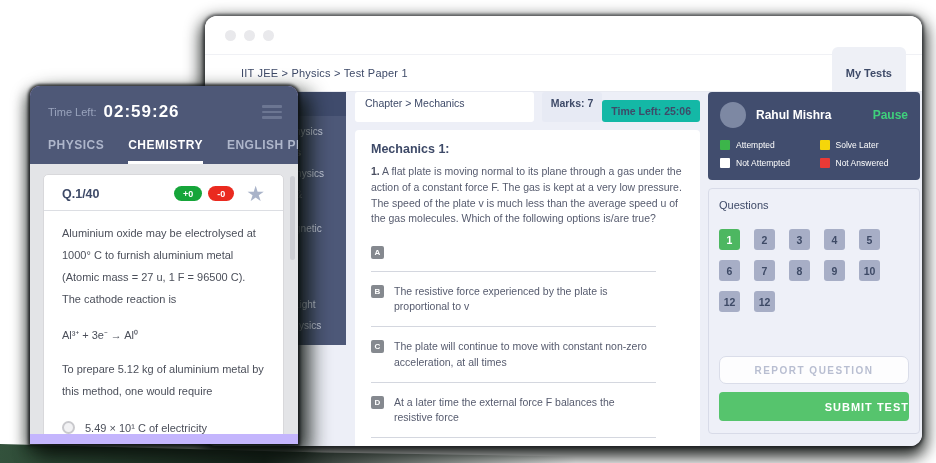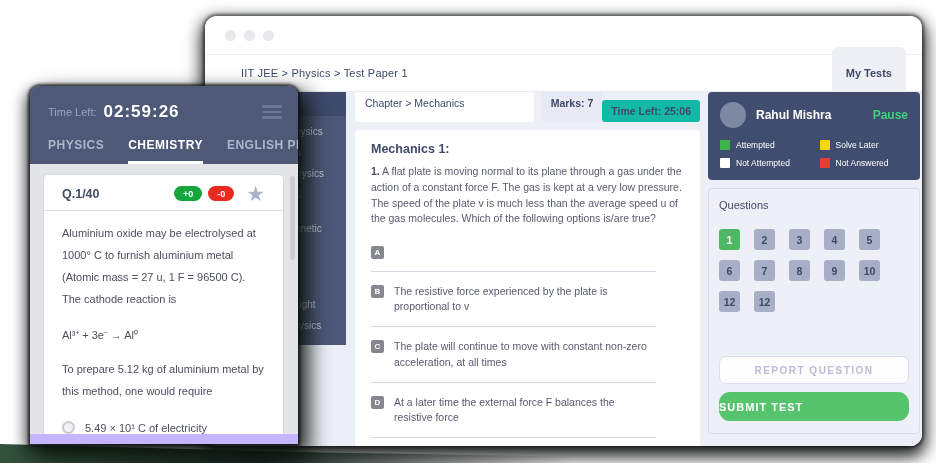--- a/index.html
+++ b/index.html
@@ -57,21 +57,21 @@
   .qpanel { background:#eef0f8; border:1px solid #d8dbe8; border-radius:4px; padding:10px 10px 12px; }
   .qpanel-label { font-size:11px; color:#3e4a68; margin-bottom:18px; }
   .qgrid { display:flex; flex-wrap:wrap; gap:10px 14px; }
   .qcell { width:21px; height:21px; background:#a7aec6; border-radius:3px; color:#3e4a66;
     font-size:10.5px; font-weight:bold; display:flex; align-items:center; justify-content:center; cursor:pointer; }
   .qcell.active { background:#4db761; color:#fff; }
   .qspacer { height:44px; }
   .report { background:#fdfdfe; border:1px solid #dadde9; color:#b8bed1; font-size:10px; font-weight:bold;
     letter-spacing:1.5px; text-align:center; padding:8px 0 7px; border-radius:7px; margin-bottom:8px; cursor:pointer; }
   .submit { background:#56c46d; color:#fff; font-size:11px; font-weight:bold; letter-spacing:1px;
-    text-align:left; padding:9px 0 8px; border-radius:11px; cursor:pointer; }
+    text-align:right; padding:9px 0 8px; border-radius:4px; cursor:pointer; }
 
   
   .phone { position:absolute; left:30px; top:86px; width:268px; height:358px; z-index:3;
     border-radius:10px 10px 0 0; overflow:hidden; background:#c4b5fd;
     box-shadow:0 0 3px 2px rgba(14,16,20,.8), 9px 9px 20px 3px rgba(9,16,11,.85), -5px 6px 14px rgba(9,16,11,.55); }
   .ph-head { background:#4e5877; padding:16px 16px 0 18px; }
   .ph-time-row { display:flex; align-items:center; }
   .ph-time-label { color:#9aa4bd; font-size:11px; margin-right:7px; }
   .ph-time { color:#fff; font-size:17px; font-weight:bold; letter-spacing:1px; }
   .burger { margin-left:auto; cursor:pointer; }

